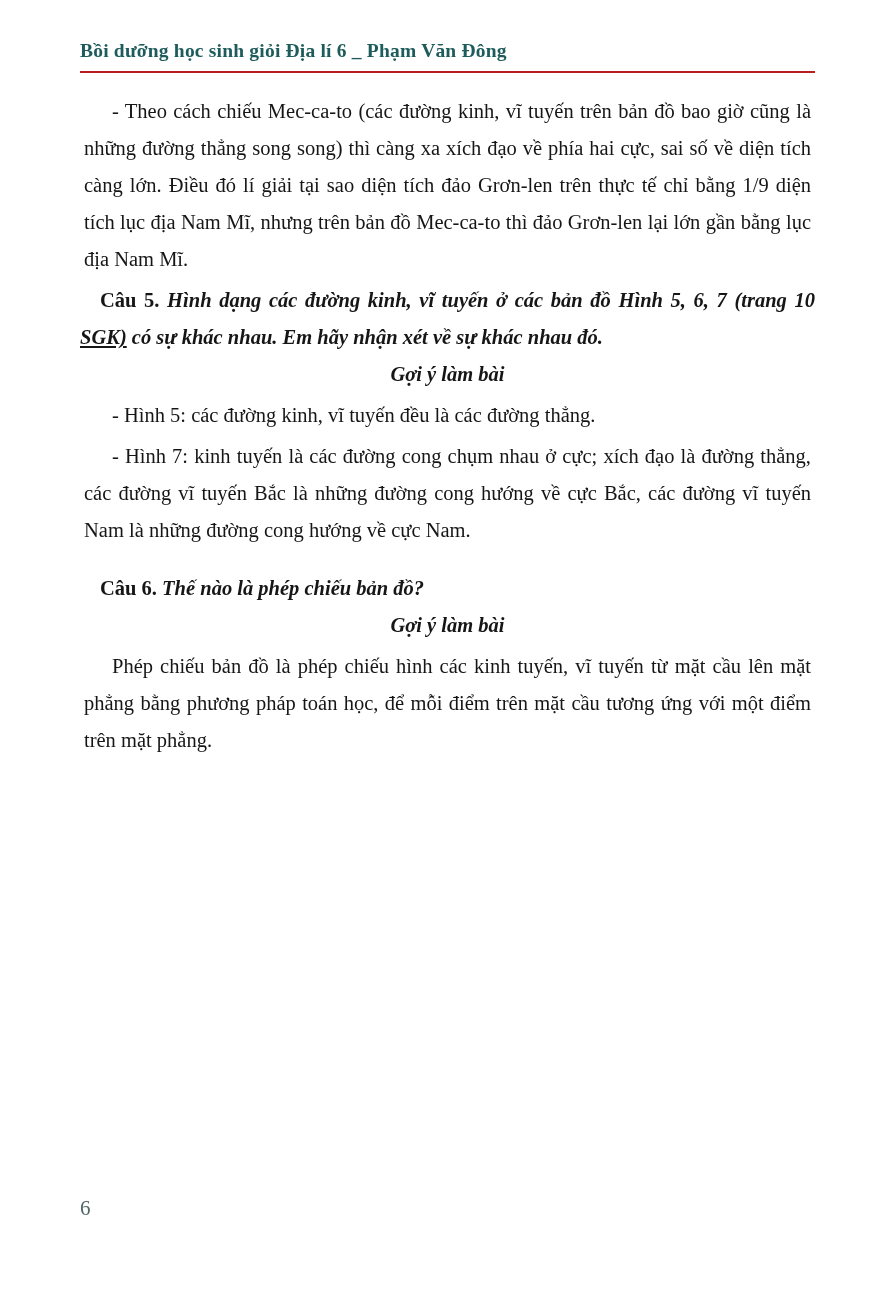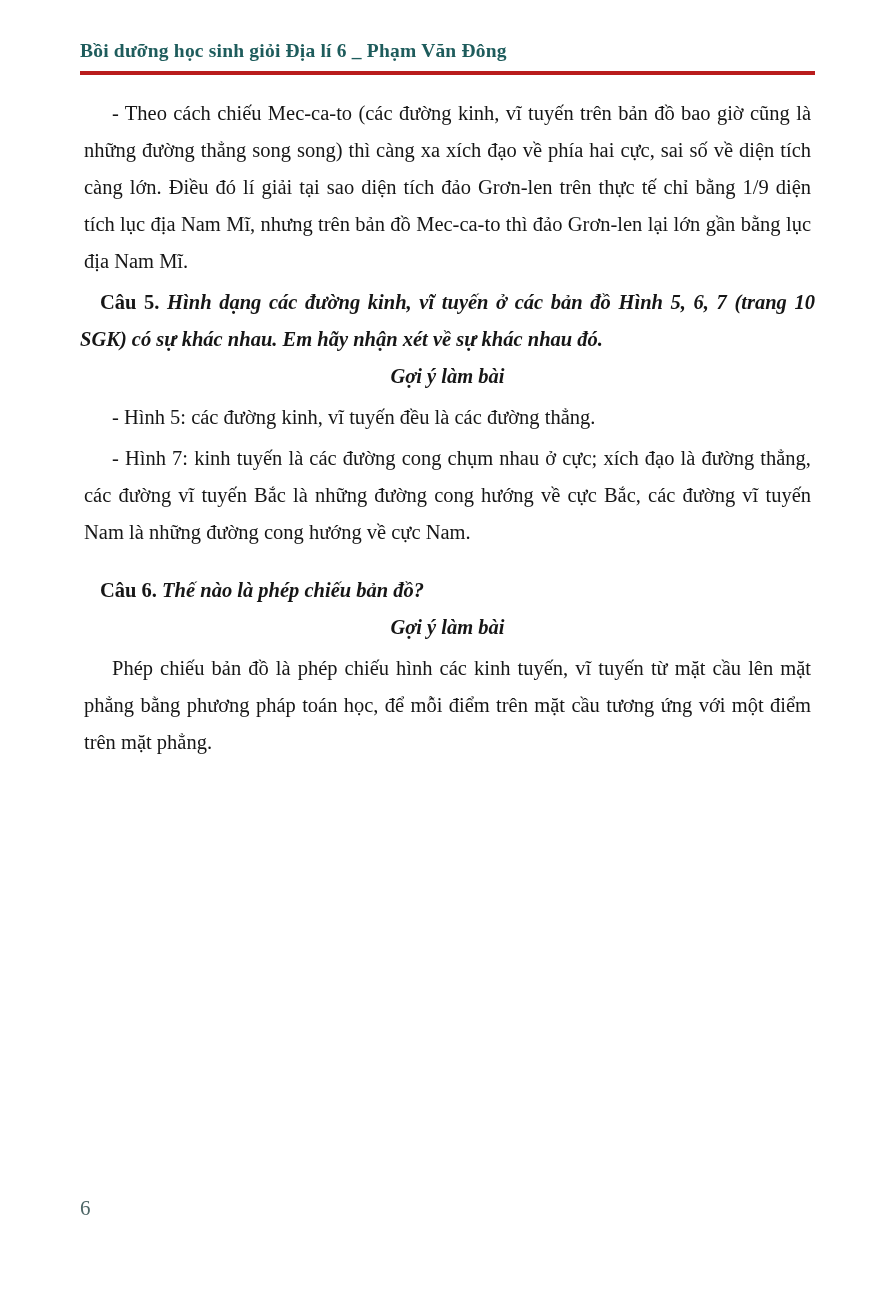--- a/index.html
+++ b/index.html
@@ -9,21 +9,21 @@
     height: 1293px;
     background: #ffffff;
     position: relative;
     font-family: "Liberation Serif", serif;
     color: #161616;
     padding: 40px 78px 0 80px;
     overflow: hidden;
   }
   .doc-header {
     padding-bottom: 9px;
-    border-bottom: 4px solid #b91c1c;
+    border-bottom: 2px solid #b91c1c;
   }
   .doc-header .title {
     color: #1e5c5c;
     font-weight: 700;
     font-size: 19.5px;
     letter-spacing: 0.2px;
   }
   .doc-main { margin-top: 20px; }
   .body-text {
     font-size: 20.5px;
@@ -34,21 +34,21 @@
   .indent { text-indent: 28px; }
   .question {
     font-size: 20.5px;
     line-height: 37px;
     text-align: justify;
     margin: 0;
     font-weight: 700;
   }
   .q-label { font-style: normal; margin-left: 20px; }
   .q-text { font-style: italic; }
-  .u { }
+  .u { text-decoration: underline; }
   .hint {
     font-size: 20.5px;
     line-height: 37px;
     text-align: center;
     margin: 0;
     font-weight: 700;
     font-style: italic;
   }
   .gap-before { margin-top: 21px; }
   .page-number {

